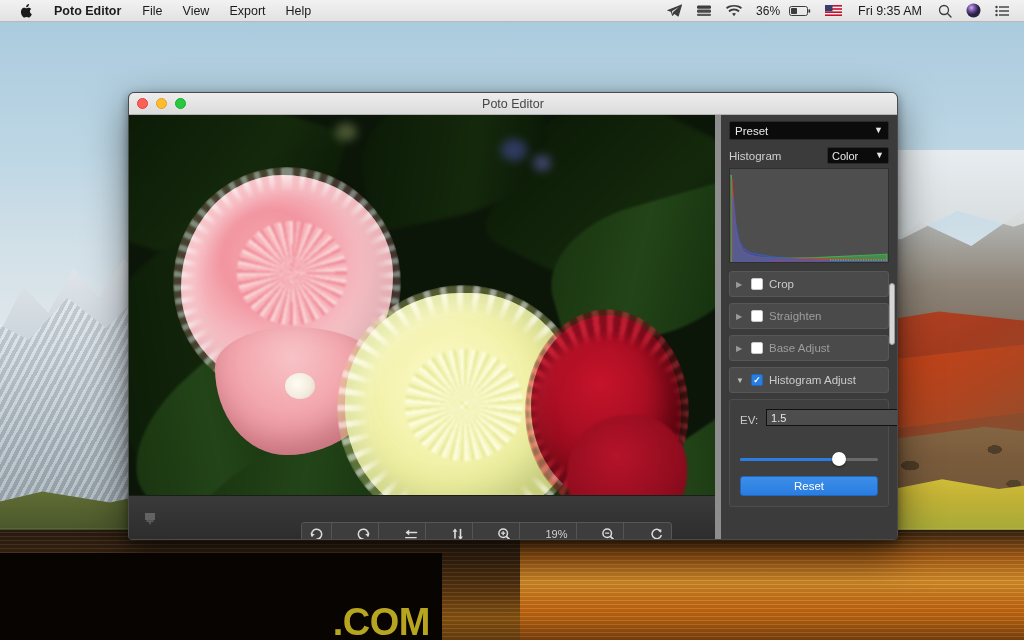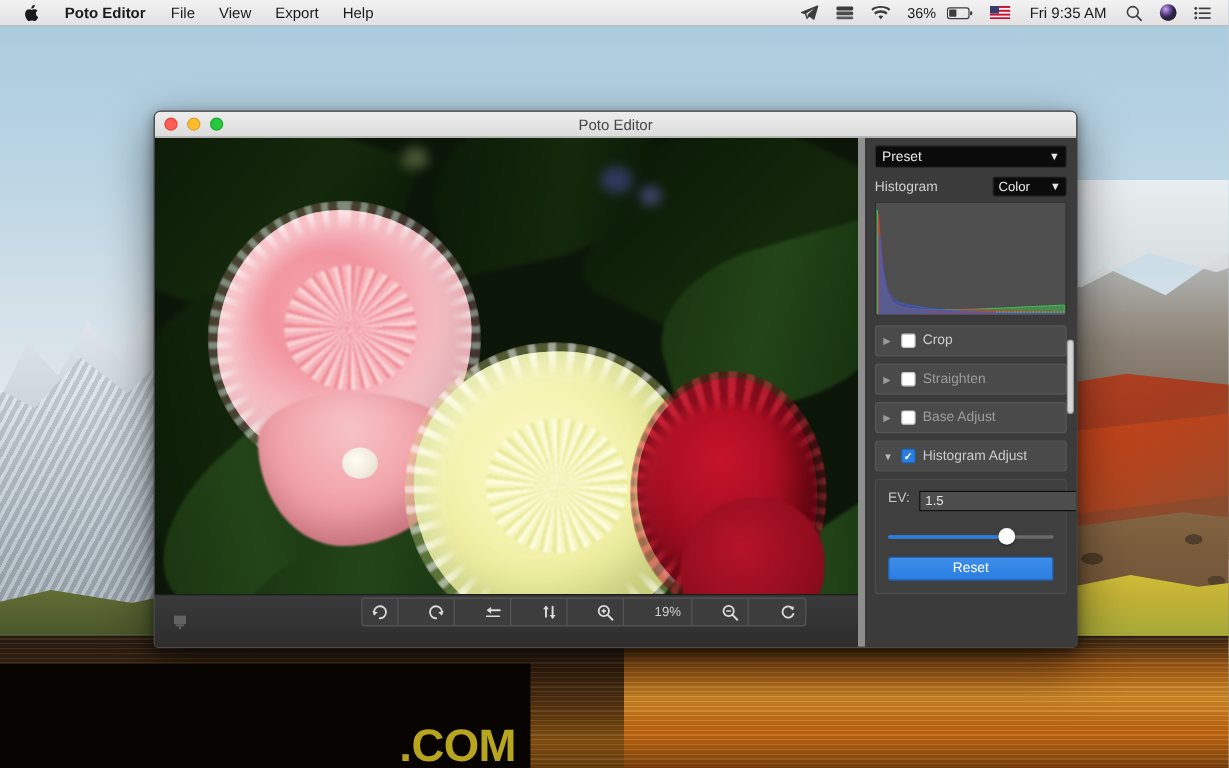--- a/index.html
+++ b/index.html
@@ -284,21 +284,21 @@
     border-top: 1px solid #1d1d1d;
     display: flex; align-items: center;
     padding: 0 10px;
     position: relative;
   }
   .tb-left-icon {
     width: 22px; height: 22px; opacity: .30;
     display: flex; align-items: center; justify-content: center;
   }
   .tb-group {
-    position: absolute; left: 172px; top: 2px;
+    position: absolute; left: 172px; top: 26px;
     display: flex; align-items: center; height: 24px;
     background: #3d3d3d;
     border: 1px solid #565656;
     border-radius: 3px;
     overflow: hidden;
     gap: 17px;
   }
   .tb-btn {
     width: 30px; height: 24px;
     display: flex; align-items: center; justify-content: center;
@@ -381,21 +381,21 @@
   .acc-label { font-size: 11.5px; color: #cbcbcb; }
   .acc-label.dim { color: #9d9d9d; }
 
   .acc-body {
     background: #3f3f3f;
     border: 1px solid #4d4d4d;
     border-radius: 3px;
     padding: 9px 10px 10px 10px;
     margin-bottom: 6px;
   }
-  .ev-row { display: flex; align-items: flex-start; gap: 8px; margin-bottom: 14px; }
+  .ev-row { display: flex; align-items: flex-end; gap: 8px; margin-bottom: 26px; }
   .ev-label { font-size: 11.5px; color: #c9c9c9; }
   .ev-input {
     flex: 1; height: 17px;
     background: #4d4d4d; border: 1px solid #111;
     color: #e6e6e6; font-size: 11px;
     padding: 0 4px; line-height: 15px;
     font-family: "Liberation Sans", sans-serif;
   }
   .slider {
     position: relative; height: 14px; margin-bottom: 10px;

